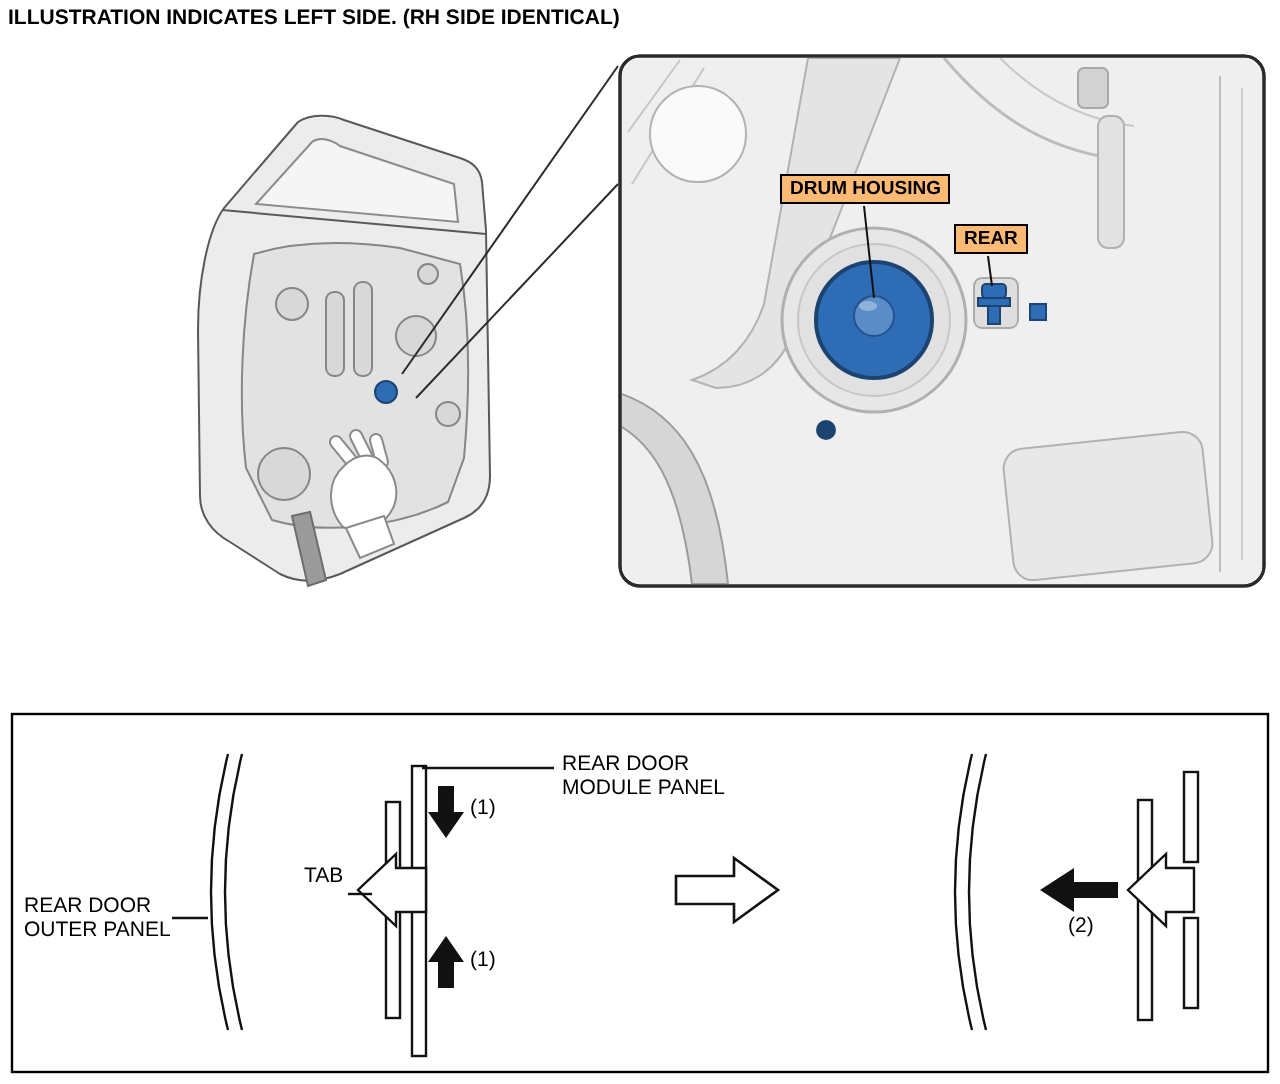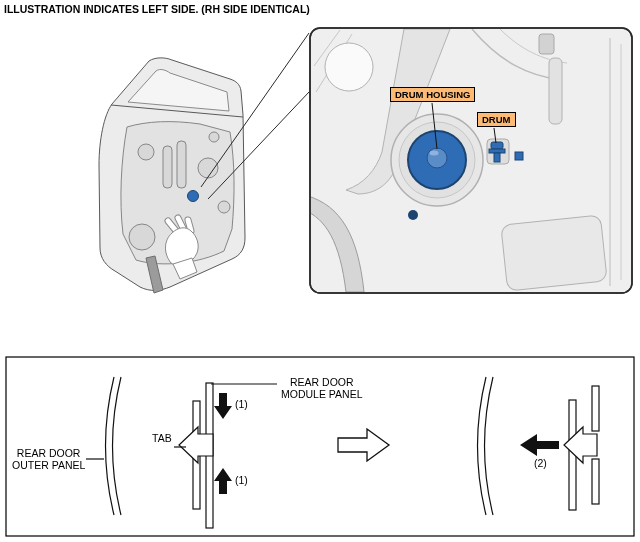--- a/index.html
+++ b/index.html
@@ -1,18 +1,18 @@
 <!DOCTYPE html>
 <html><head>
 <meta charset="utf-8">
 <style>
   html,body{margin:0;padding:0;background:#fff;}
   .page{
     position:relative;width:640px;height:542px;background:#ffffff;
-    font-family:"Liberation Sans",sans-serif;color:#000;overflow:hidden;text-align:center;
+    font-family:"Liberation Sans",sans-serif;color:#000;overflow:hidden;
   }
   svg{position:absolute;left:0;top:0;}
   .label{position:absolute;}
   .note{font-size:10.5px;font-weight:bold;letter-spacing:0;}
   .boxed{
     border:1px solid #000;background:#fdba74;padding:1px 4px;
     font-size:9.5px;font-weight:bold;white-space:nowrap;line-height:11px;
   }
   .plain{font-size:10.5px;line-height:11.5px;white-space:pre-line;}
 </style>
@@ -120,21 +120,21 @@
       <line x1="86" y1="459" x2="104" y2="459"></line>
       <line x1="174" y1="447" x2="186" y2="447"></line>
       <line x1="277" y1="384" x2="211" y2="384"></line>
     </g>
   </svg>
 
   <div class="label note" style="left:4px;top:3px;">ILLUSTRATION INDICATES LEFT SIDE. (RH SIDE IDENTICAL)</div>
 
   <div class="label boxed" style="left:390px;top:87px;">DRUM HOUSING</div>
 
-  <div class="label boxed" style="left:477px;top:112px;">DRUM</div>
+  <div class="label boxed" style="left:477px;top:112px;">REAR</div>
 
   <div class="label plain" style="left:281px;top:377px;">REAR DOOR
 MODULE PANEL</div>
 
   <div class="label plain" style="left:152px;top:433px;">TAB</div>
 
   <div class="label plain" style="left:12px;top:448px;">REAR DOOR
 OUTER PANEL</div>
 
   <div class="label plain" style="left:235px;top:399px;">(1)</div>

